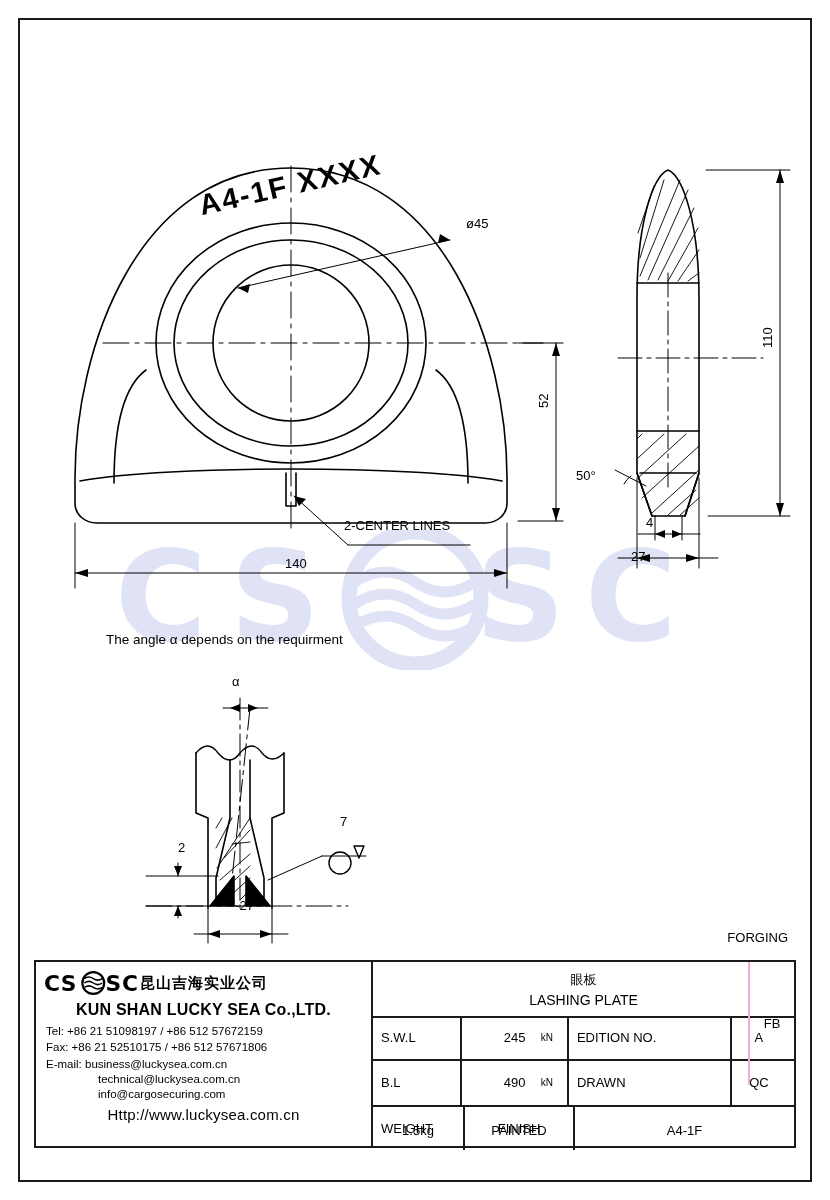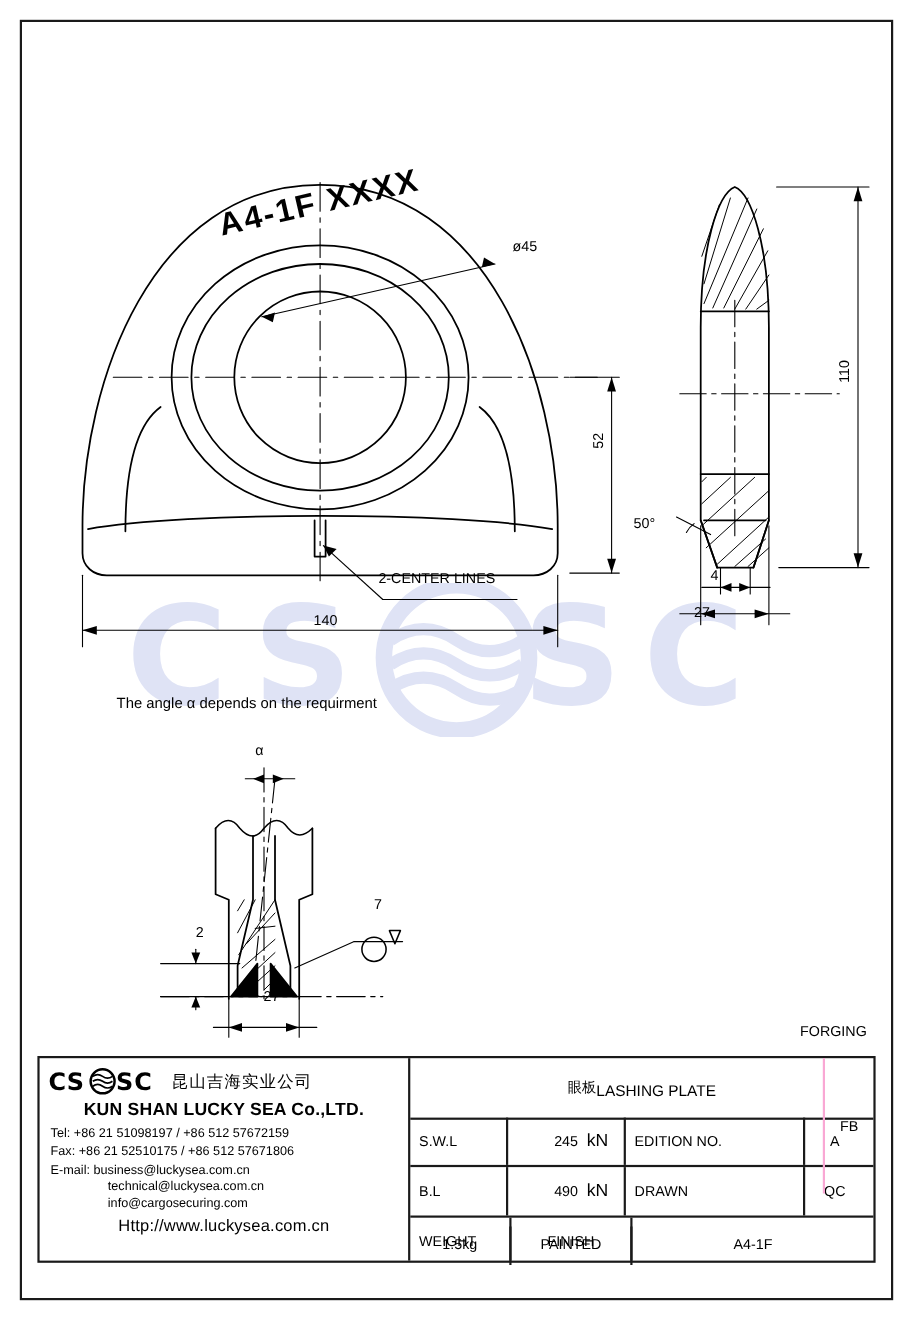--- a/index.html
+++ b/index.html
@@ -45,60 +45,60 @@
     position:relative;
   }
   .tb-right{
     flex:1;position:relative;box-sizing:border-box;
   }
   .logo-row{
     display:flex;align-items:center;padding:6px 0 2px 8px;
   }
   .logo-mark{width:96px;height:30px;flex:none;}
   .cn-name{
-    font-size:15px;font-weight:normal;letter-spacing:1px;margin-left:16px;
+    font-size:15px;font-weight:bold;letter-spacing:1px;margin-left:0;
     font-family:"DejaVu Sans", sans-serif;
   }
   .en-name{
     text-align:center;font-size:16px;font-weight:bold;margin-top:1px;
     letter-spacing:0.2px;
   }
   .contact{
     font-size:11.5px;line-height:16px;padding:4px 6px 0 10px;
   }
   .contact .lbl{display:inline-block;}
   .email-block{
     font-size:11.5px;line-height:15px;padding-top:2px;padding-left:10px;
   }
   .email-block .ind{display:block;padding-left:52px;}
   .website{
     text-align:center;font-size:15px;margin-top:4px;letter-spacing:0.2px;
   }
   .tb-head{
     height:54px;border-bottom:2px solid #1a1a1a;
-    display:flex;flex-direction:row;align-items:center;justify-content:center;
+    display:flex;flex-direction:column;align-items:center;justify-content:center;
   }
   .tb-head .cn{font-size:13px;font-family:"DejaVu Sans", sans-serif;}
   .tb-head .en{font-size:14px;margin-top:3px;}
   .grid{
     position:absolute;left:0;top:54px;right:0;bottom:0;
   }
   .grow{display:flex;height:33.3%;border-bottom:2px solid #1a1a1a;}
   .grow:last-child{border-bottom:none;}
   .cell{
     display:flex;align-items:center;box-sizing:border-box;
     border-right:2px solid #1a1a1a;font-size:13px;padding-left:8px;
   }
   .cell.center{justify-content:center;padding-left:0;}
   .c1{width:92px;}
   .c2{width:110px;}
   .c3{width:168px;}
   .c4{width:56px;}
   .c5{flex:1;border-right:none;}
-  .unit{position:absolute;right:14px;font-size:16px;}
+  .unit{position:absolute;right:14px;font-size:10px;}
   .val-kn{display:flex;width:100%;align-items:center;justify-content:center;position:relative;}
   .fb-cell{
     position:absolute;right:0;top:0;width:46px;height:66.6%;
     display:flex;align-items:center;justify-content:center;
     border-left:2px solid #f9a8d4;box-sizing:border-box;font-size:13px;
   }
   .forging{
     position:absolute;right:42px;top:930px;font-size:13px;
   }
   .dim-label{font-size:13px;}

